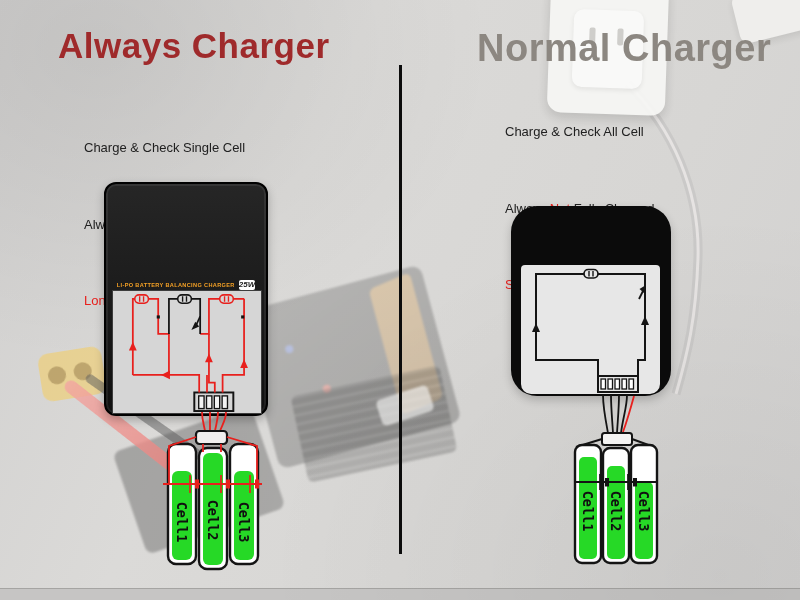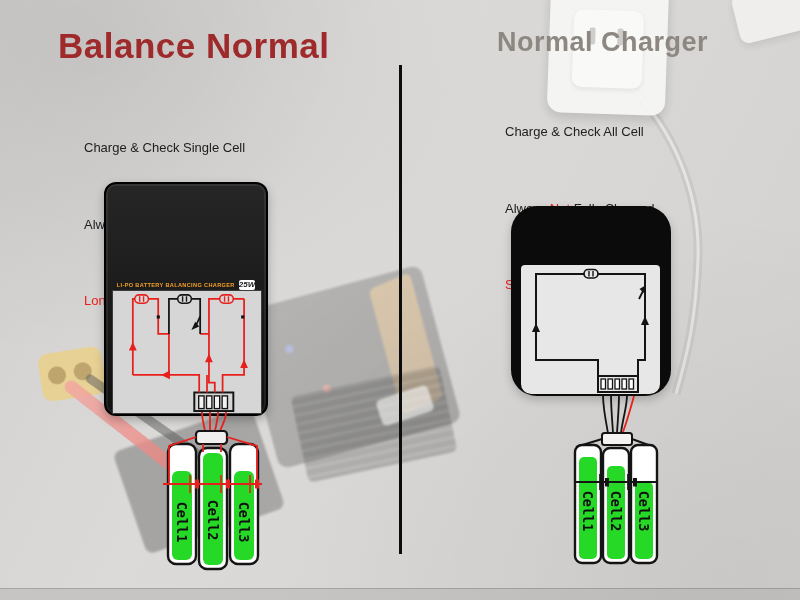--- a/index.html
+++ b/index.html
@@ -46,21 +46,21 @@
   .vignette{left:0;top:0;width:800px;height:600px;pointer-events:none;
     background:radial-gradient(ellipse at 12% 8%,rgba(0,0,0,.07),transparent 40%),
                radial-gradient(ellipse at 90% 96%,rgba(0,0,0,.05),transparent 45%);}
   .floor-strip{left:0;top:588px;width:800px;height:12px;background:#c6c5c4;border-top:1px solid #a5a4a2;}
 
   
   .divider{left:399px;top:65px;width:3px;height:489px;background:#0c0c0c;}
 
   
   .titleL{left:58px;top:26px;font-size:35px;font-weight:bold;color:#9f2a2b;letter-spacing:.5px;}
-  .titleR{left:497px;top:27px;font-size:27px;font-weight:bold;color:#8c8781;letter-spacing:.5px;}
+  .titleR{left:477px;top:27px;font-size:38px;font-weight:bold;color:#8c8781;letter-spacing:.5px;}
   .features{font-size:13px;line-height:25.5px;color:#212121;white-space:pre;}
   .featuresL{left:84px;top:84px;}
   .featuresR{left:505px;top:68px;}
   .features .red{color:#e8201d;}
 
   
   .chargerL{left:104px;top:182px;width:164px;height:234px;background:linear-gradient(#262626,#101010);
     border:2px solid #000;border-radius:12px;box-shadow:inset 0 0 0 2px rgba(255,255,255,.07),0 4px 10px rgba(0,0,0,.25);}
   .chargerL .banner{position:absolute;left:16px;top:19px;width:130px;height:27px;border-radius:3px;
     background:linear-gradient(#f7ad2e,#ef9c17);display:flex;align-items:center;justify-content:center;}
@@ -113,21 +113,21 @@
     <div class="pin" style="left:34px;"></div>
   </div>
   <div class="abs bg-wire-red"></div>
   <div class="abs bg-wire-black"></div>
   <div class="abs bg-white-plug"></div>
   <div class="abs floor-strip"></div>
   <div class="abs vignette"></div>
 
   <div class="abs divider"></div>
 
-  <div class="abs titleL">Balance Normal</div>
+  <div class="abs titleL">Always Charger</div>
   <div class="abs titleR">Normal Charger</div>
 
   <div class="abs features featuresL">
     <div><span>Charge &amp; Check Single Cell</span><span class="red"></span><span></span></div>
     <div><span>Always Fully Charged</span><span class="red"></span><span></span></div>
     <div><span></span><span class="red">Longer</span><span> Battery Life Circle</span></div>
   </div>
   <div class="abs features featuresR">
     <div><span>Charge &amp; Check All Cell</span><span class="red"></span><span></span></div>
     <div><span>Always </span><span class="red">Not</span><span> Fully Charged</span></div>

